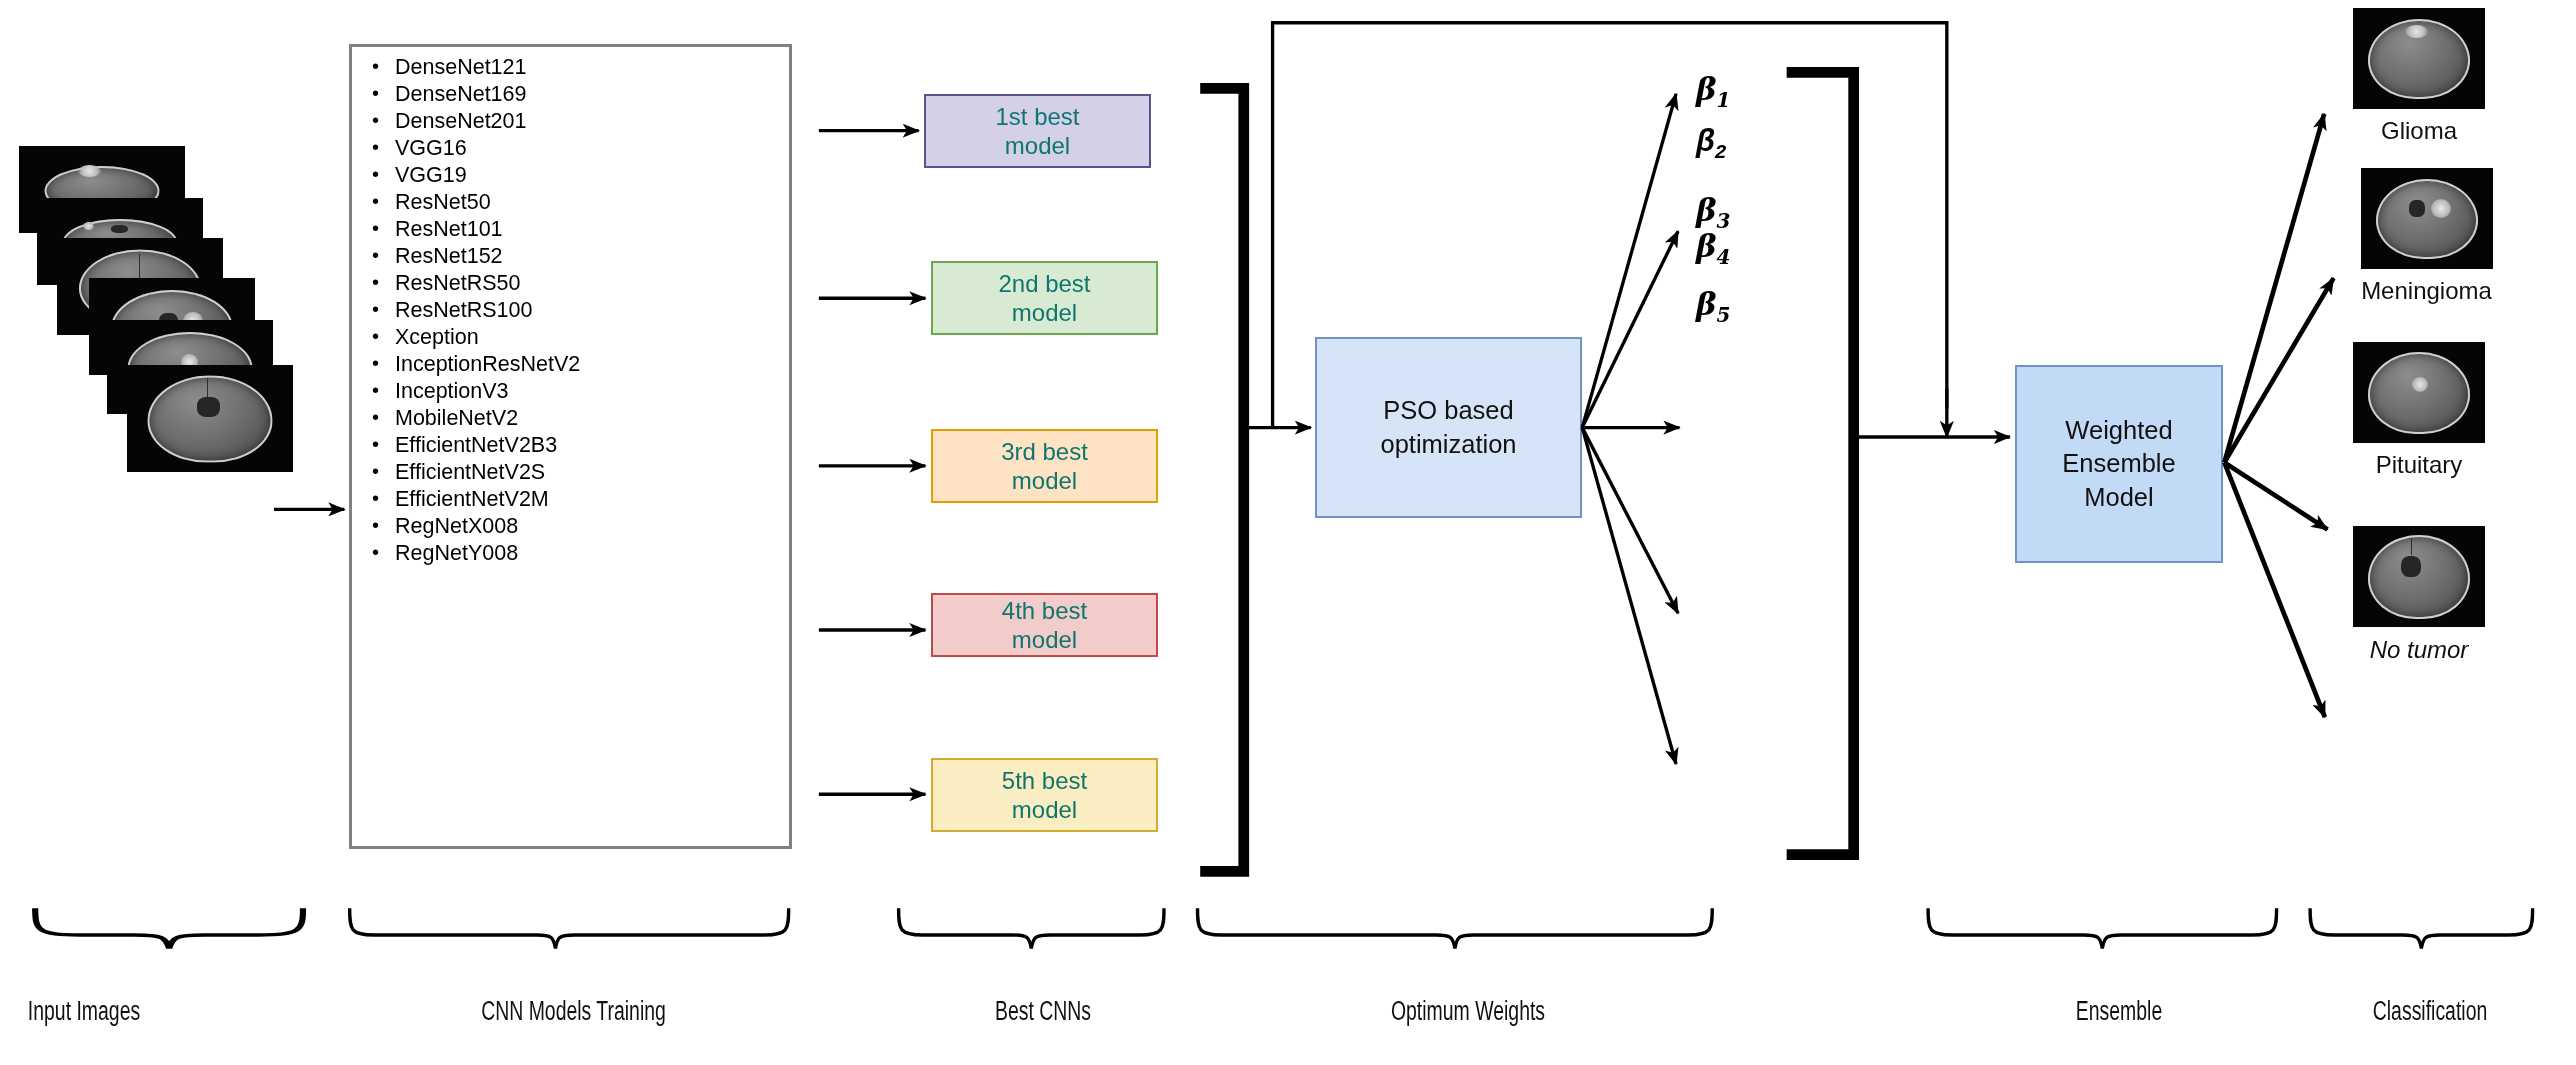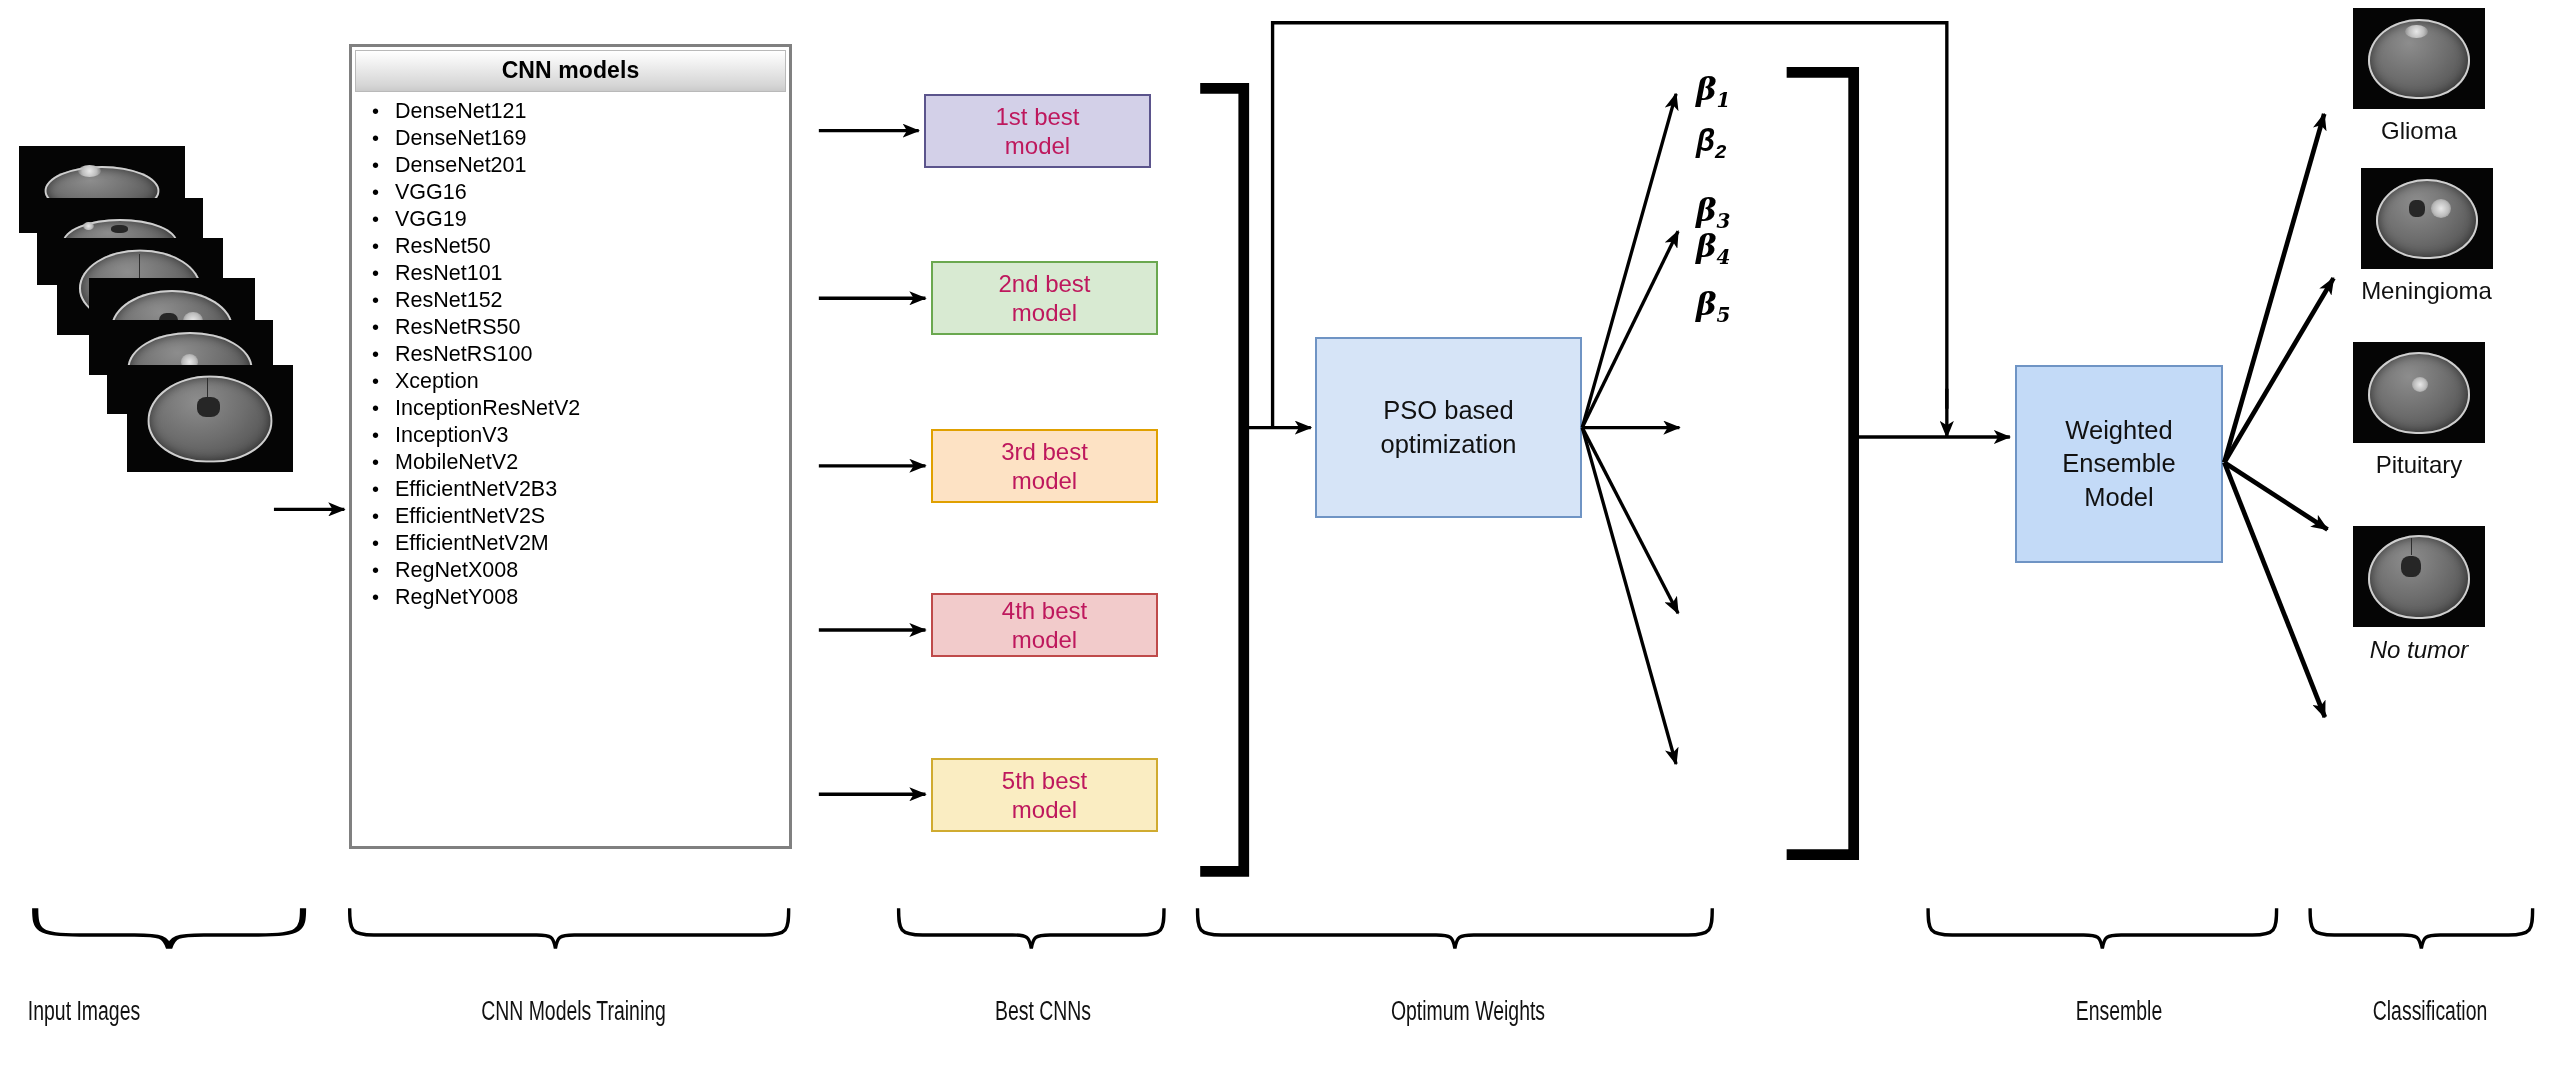--- a/index.html
+++ b/index.html
@@ -15,21 +15,21 @@
               background:
                 radial-gradient(ellipse at 40% 30%, #8d8d8d 0%, #6e6e6e 45%, #5a5a5a 70%, #4a4a4a 100%);
               box-shadow:inset 0 0 0 2px #cfcfcf, inset 0 0 9.4px 2.7px rgba(0,0,0,.45);}
   .mri .vent{position:absolute;background:#262626;border-radius:40%;}
   .mri .lesion{position:absolute;border-radius:50%;
                background:radial-gradient(circle,#e8e8e8 0%,#bdbdbd 55%,rgba(140,140,140,0) 100%);}
   .mri .midline{position:absolute;background:#2e2e2e;width:1.3px;}
 
   
   .modelbox{box-sizing:border-box;display:flex;align-items:center;justify-content:center;
-            text-align:center;line-height:1.22;font-size:24px;color:#be185d;}
+            text-align:center;line-height:1.22;font-size:24px;color:#0f766e;}
   .cnnpanel{box-sizing:border-box;border:3.4px solid #808080;background:#fff;}
   .cnnhead{box-sizing:border-box;height:42px;margin:2.7px;
            background:linear-gradient(180deg,#ffffff 0%,#f2f2f2 28%,#d6d6d6 85%,#cacaca 100%);
            border:0.7px solid #b9b9b9;display:flex;align-items:center;justify-content:center;
            font-weight:bold;font-size:23px;letter-spacing:0.1px;}
   .cnnlist{margin:6.7px 0 0 0;padding:0 0 0 43px;list-style:none;}
   .cnnlist li{font-size:21.5px;line-height:27px;position:relative;white-space:nowrap;}
   .cnnlist li:before{content:"\2022";position:absolute;left:-23px;top:-0.7px;font-size:20px;}
 
   .bluebox{box-sizing:border-box;background:#d6e4f7;border:2px solid #6f94c4;
@@ -76,21 +76,20 @@
       <div class="lesion" style="left:74px;top:34px;width:17.4px;height:16px;"></div>
     </div>
     <div class="mri" style="left:127px;top:231px;width:166px;height:107px;">
       <div class="brain" style="width:125px;height:87px;"></div>
       <div class="vent" style="left:70px;top:32px;width:23px;height:20px;"></div>
       <div class="midline" style="left:80px;top:13.4px;height:19px;"></div>
     </div>
   </div>
 
   <div class="cnnpanel abs" style="left:349px;top:44px;width:443px;height:805px;">
-    <div class="cnnhead">CNN models</div>
     <ul class="cnnlist">
       <li>DenseNet121</li>
       <li>DenseNet169</li>
       <li>DenseNet201</li>
       <li>VGG16</li>
       <li>VGG19</li>
       <li>ResNet50</li>
       <li>ResNet101</li>
       <li>ResNet152</li>
       <li>ResNetRS50</li>

